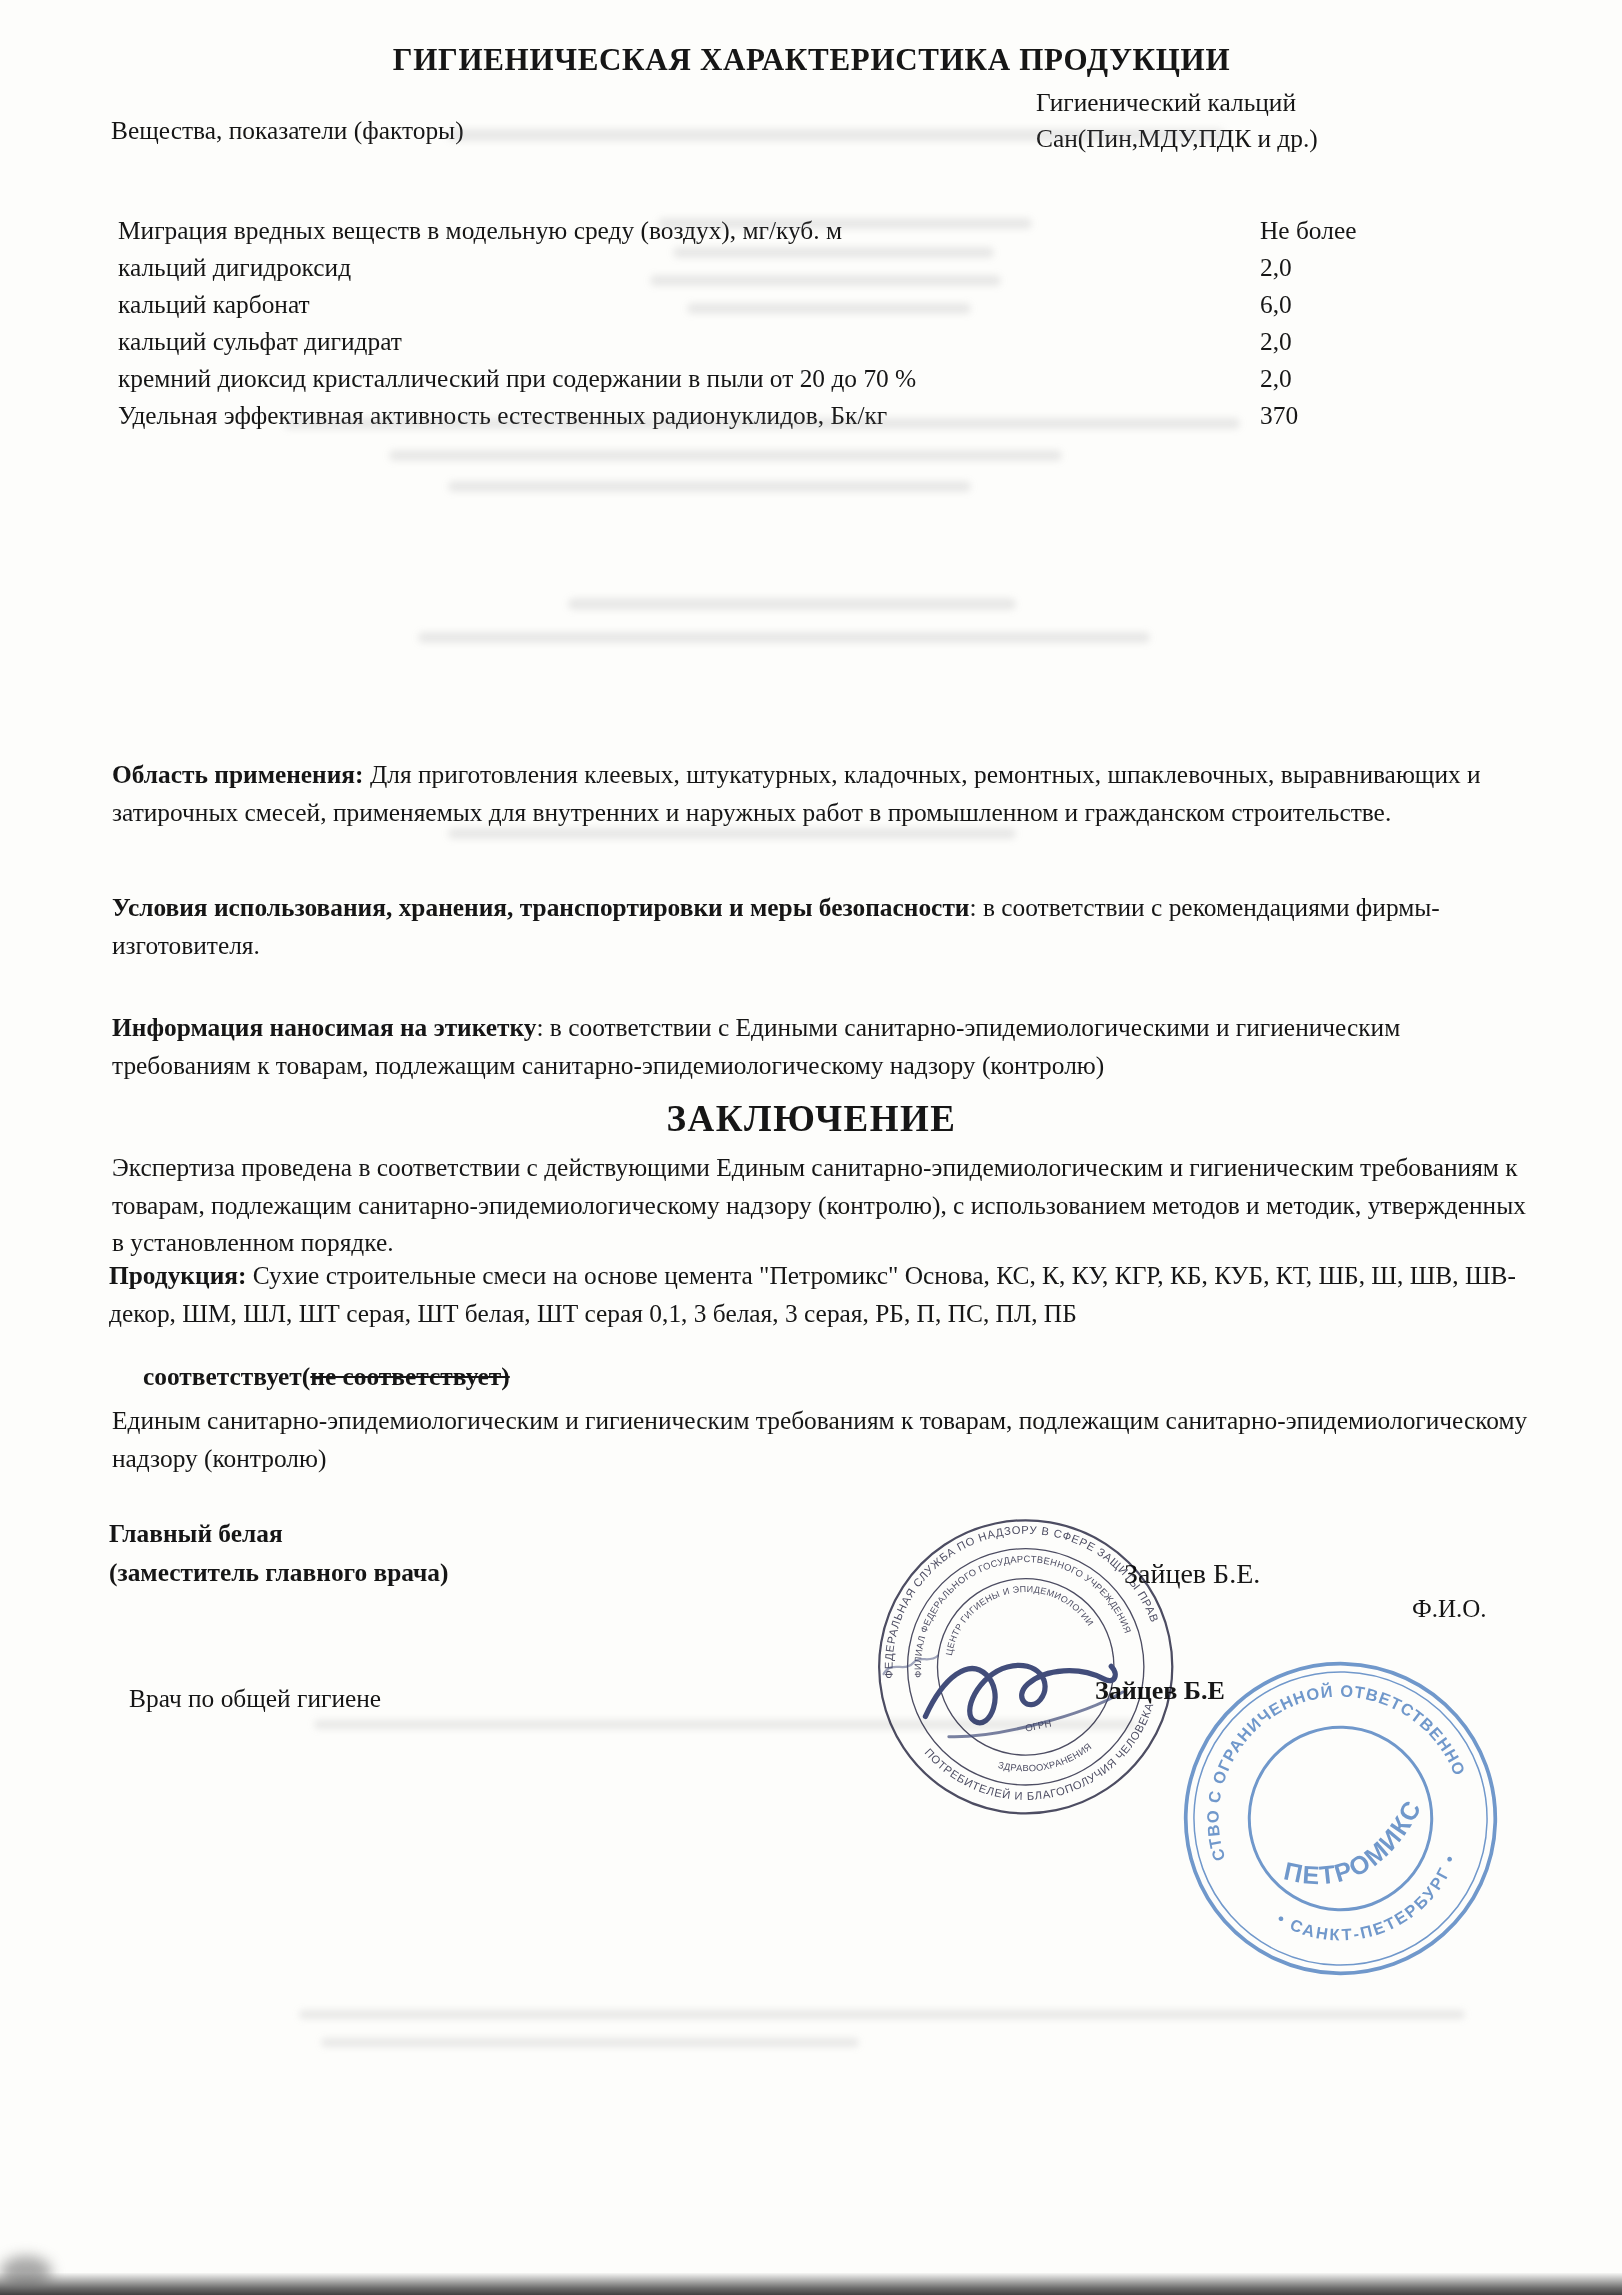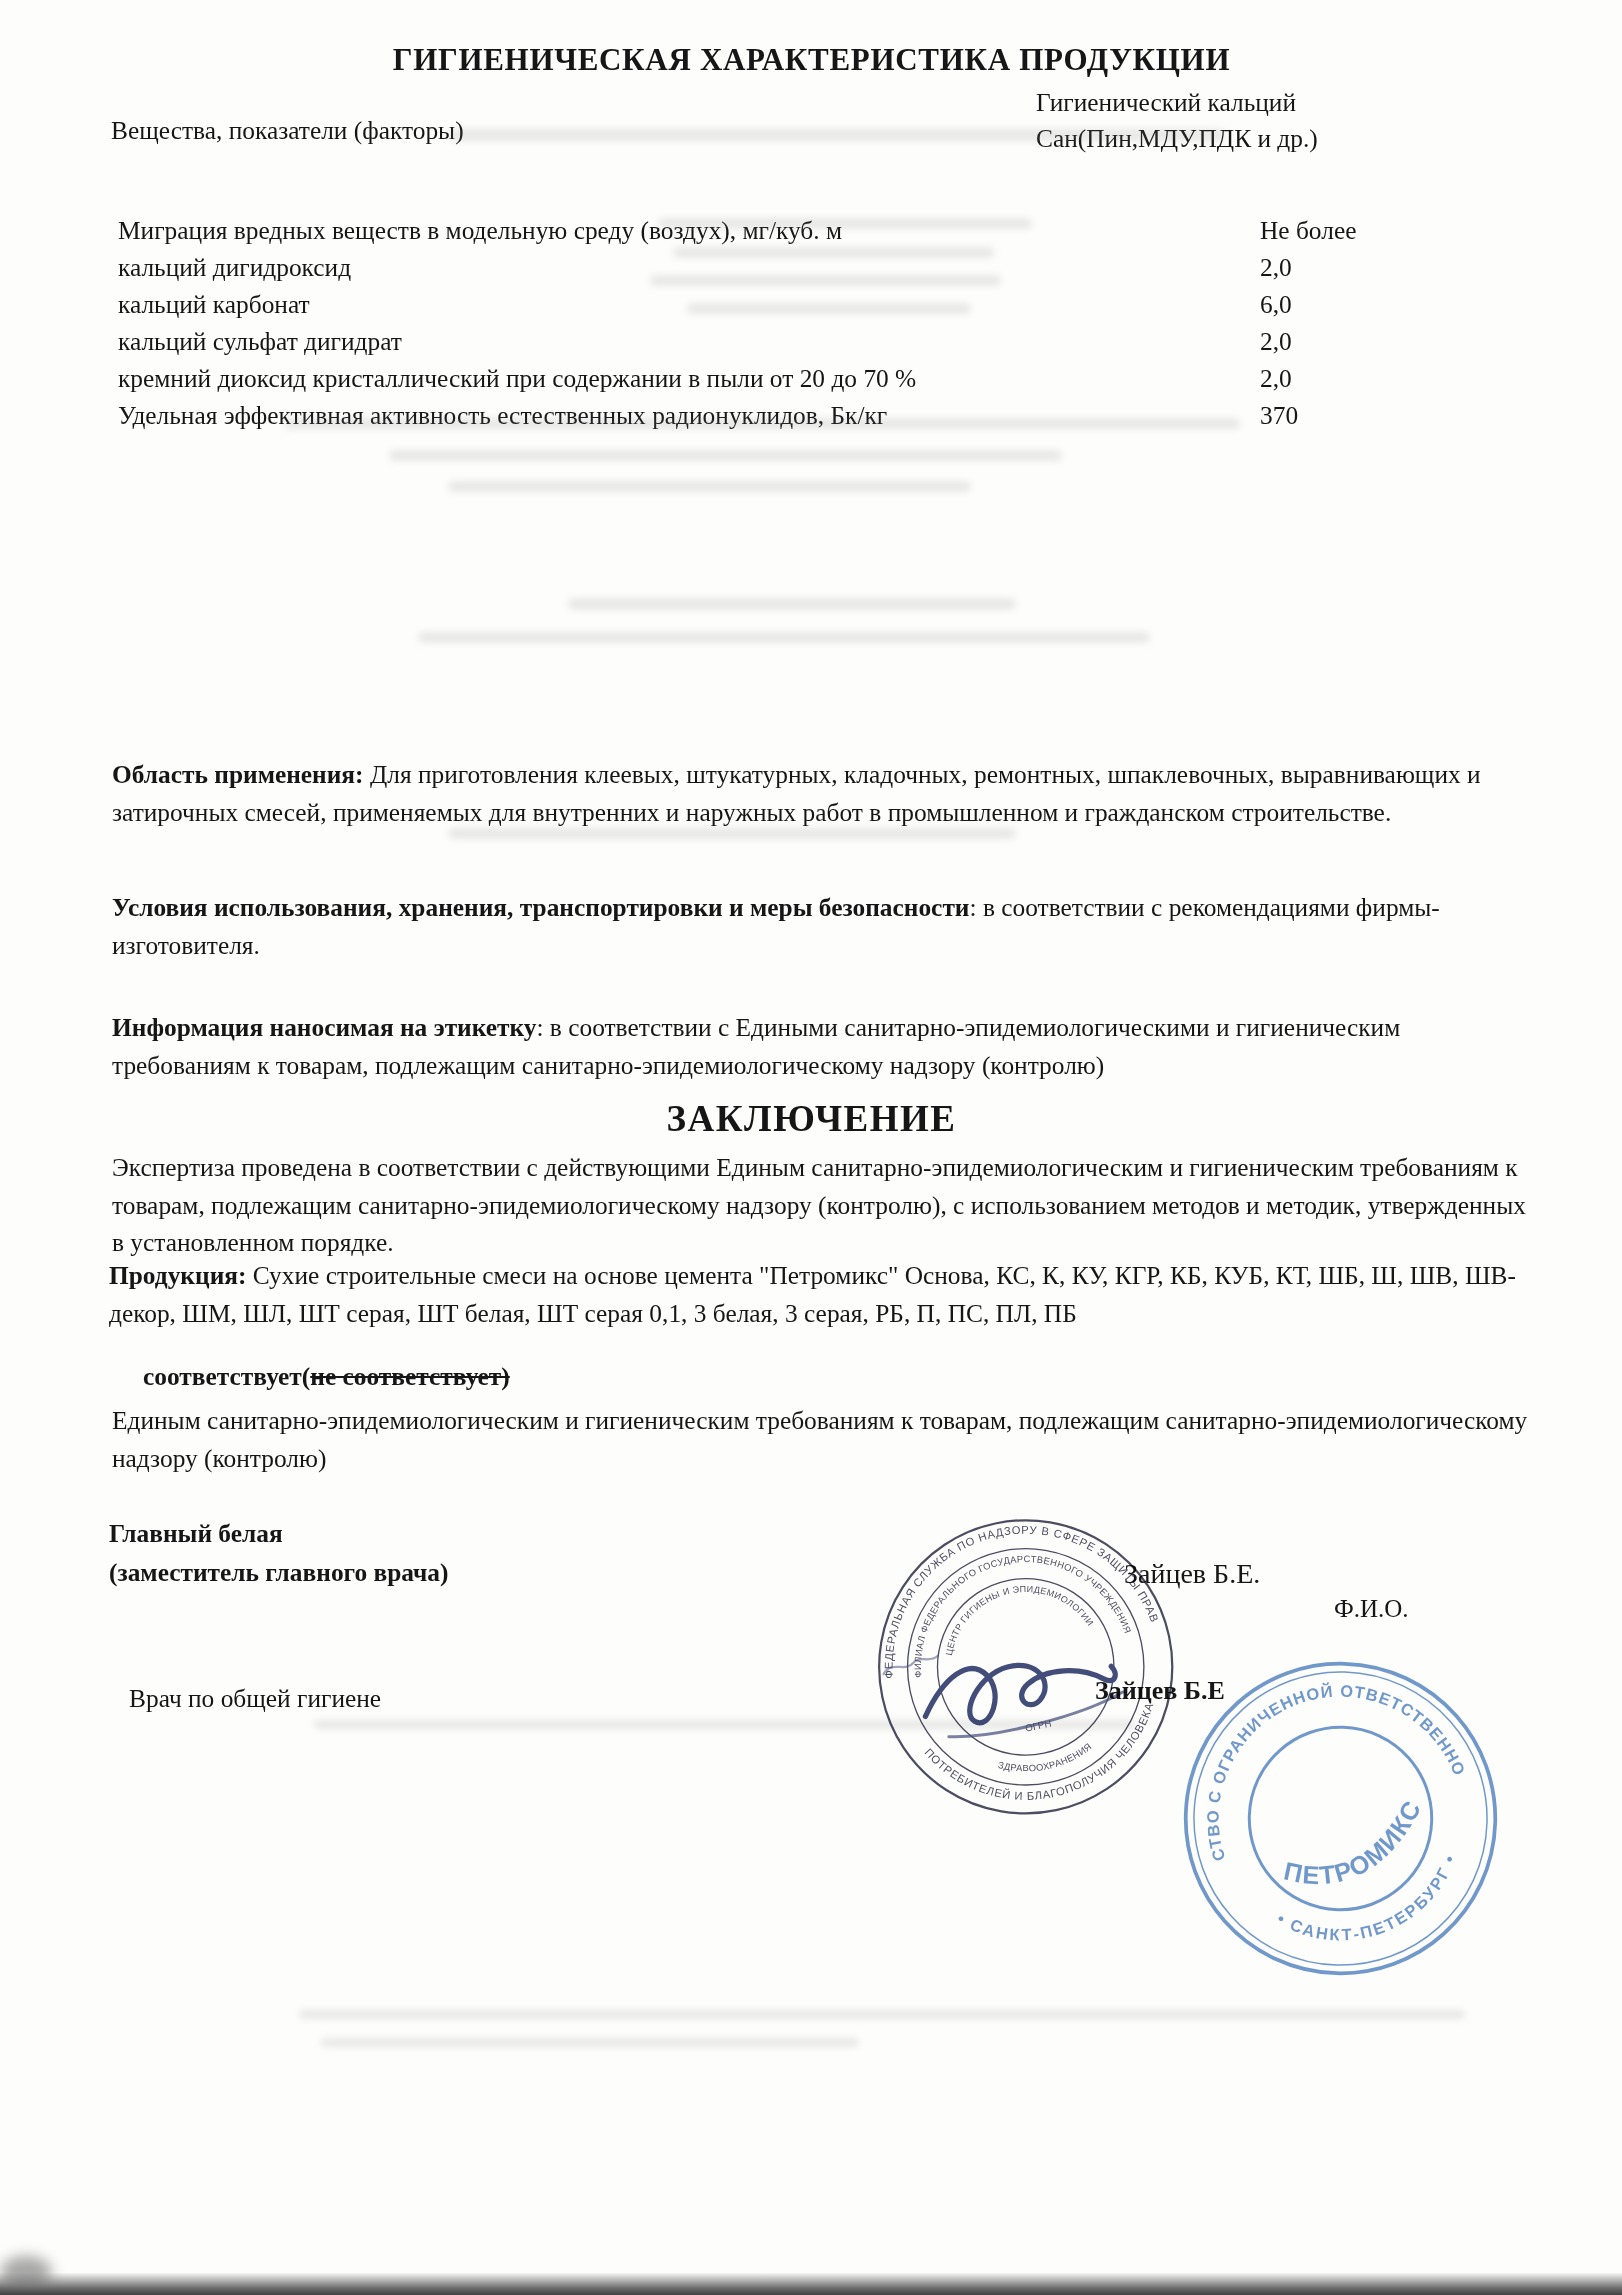--- a/index.html
+++ b/index.html
@@ -124,21 +124,21 @@
 
   <div class="abs para b" style="top:1358px; left:143px;">
     <span>соответствует(</span><span class="strike">не соответствует)</span>
   </div>
 
   <div class="abs para" style="top:1402px; left:112px; width:1420px;">Единым санитарно-эпидемиологическим и гигиеническим требованиям к товарам, подлежащим санитарно-эпидемиологическому надзору (контролю)</div>
 
   <div class="abs para b" style="top:1515px; left:109px;">Главный белая</div>
   <div class="abs para b" style="top:1554px; left:109px;">(заместитель главного врача)</div>
   <div class="abs para" style="top:1553px; left:1124px; font-size:28px;">Зайцев Б.Е.</div>
-  <div class="abs" style="top:1595px; left:1334px; font-size:25px;text-align:right;">Ф.И.О.</div>
+  <div class="abs" style="top:1595px; left:1412px; font-size:25px;text-align:right;">Ф.И.О.</div>
   <div class="abs para" style="top:1648px; left:129px;margin-top:32px;">Врач по общей гигиене</div>
   <div class="abs para b" style="top:1672px; left:1095px; font-size:26px;">Зайцев Б.Е</div>
 
   <svg class="stamp stamp-official" style="left:847px; top:1506px;" width="359" height="329" viewBox="0 0 480 440">
     <circle cx="240" cy="215" r="196" stroke-width="3"></circle>
     <circle cx="240" cy="215" r="158" stroke-width="1.8"></circle>
     <circle cx="240" cy="215" r="118" stroke-width="1.8"></circle>
     <defs>
       <path id="o-r1t" d="M 62,215 A 178,178 0 1 1 418,215"></path>
       <path id="o-r1b" d="M 62,215 A 178,178 0 0 0 418,215"></path>

